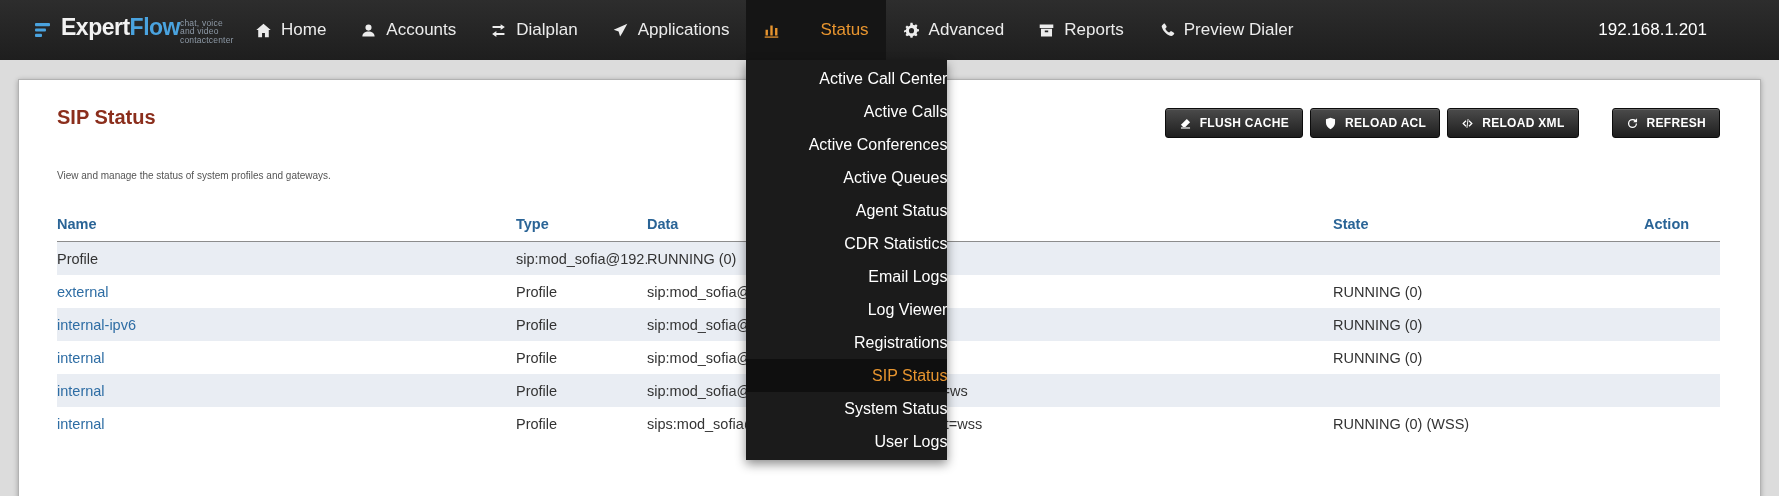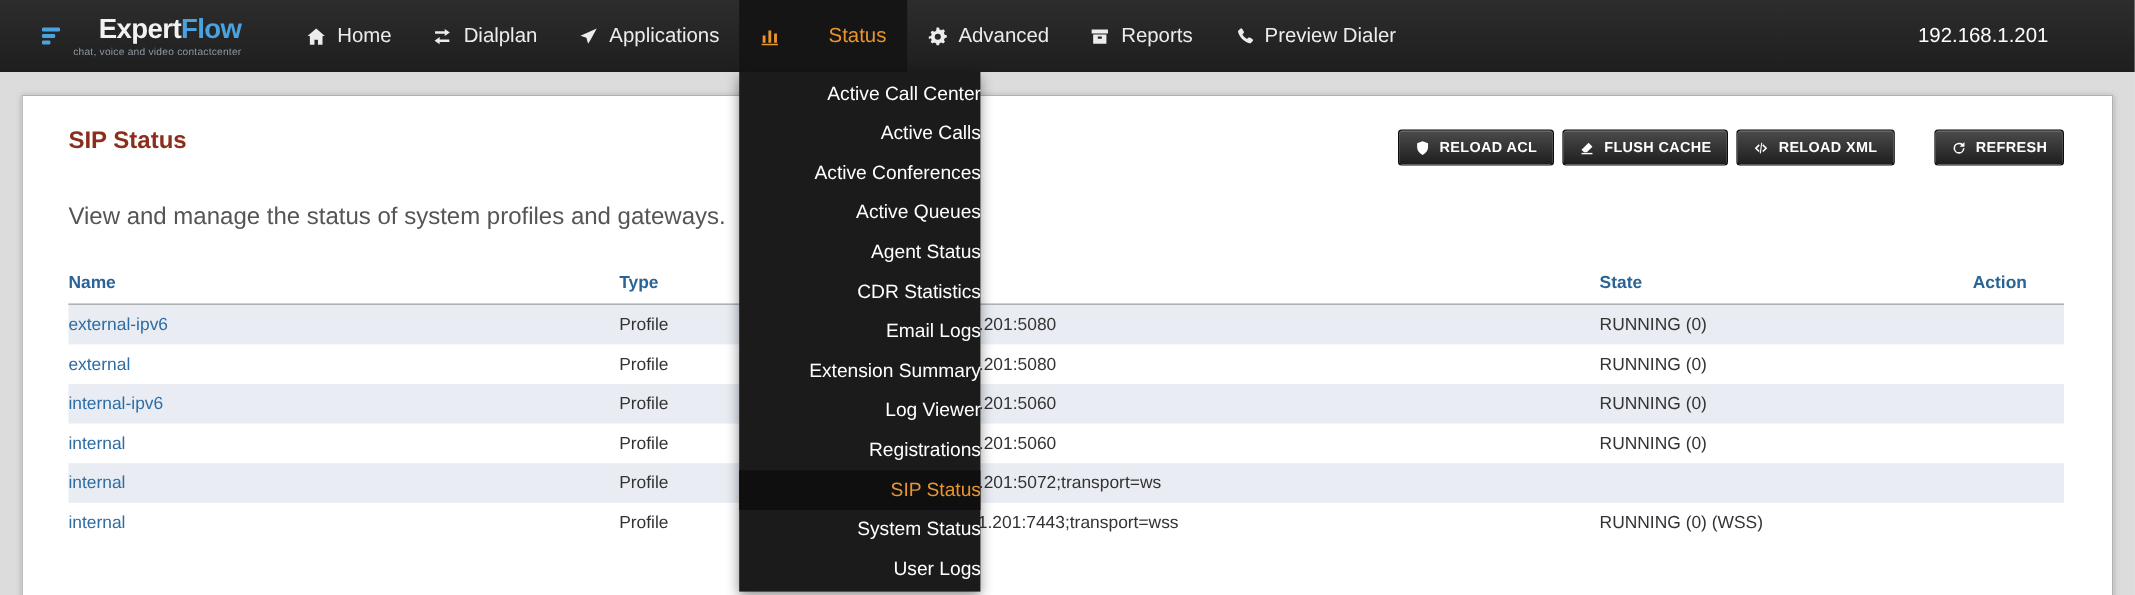--- a/index.html
+++ b/index.html
@@ -4,21 +4,21 @@
 <style>
   html,body{margin:0;padding:0;}
   body{font-family:"Liberation Sans",sans-serif;background:#dcdcdc;}
   #screen{position:relative;width:1779px;height:496px;overflow:hidden;background:#dcdcdc;}
 
   
   .navbar{position:relative;height:60px;background:linear-gradient(#2d2d2d,#1e1e1e);display:flex;align-items:stretch;z-index:20;}
   .brand{display:flex;align-items:center;margin-left:34px;width:192px;cursor:pointer;}
   .brand-icon{width:20px;height:20px;margin-right:7px;flex:0 0 auto;}
   .brand-icon svg{width:20px;height:20px;fill:#4aa3df;}
-  .brand-text{display:flex;flex-direction:column;line-height:1;text-align:right;}
+  .brand-text{display:flex;line-height:1;}
   .brand-line{font-size:23px;font-weight:bold;letter-spacing:-0.5px;}
   .brand-primary{color:#f2f2f2;}
   .brand-secondary{color:#4aa3df;}
   .brand-tagline{font-size:8.5px;color:#8d99a6;margin-top:3px;letter-spacing:0.2px;}
   .nav-menu{display:flex;align-items:stretch;margin-left:12px;}
   .nav-item{position:relative;display:flex;align-items:center;gap:9px;padding:0 17px;color:#ececec;font-size:17px;cursor:pointer;white-space:nowrap;}
   .nav-item svg{width:17px;height:17px;fill:currentColor;flex:0 0 auto;}
   .nav-item.active{background:#151515;color:#e8952f;gap:40px;}
   .nav-right{margin-left:auto;margin-right:72px;display:flex;align-items:center;color:#fff;font-size:17px;}
 
@@ -30,21 +30,21 @@
   
   .card{position:absolute;left:18px;right:18px;top:79px;height:640px;background:#ffffff;border:1px solid #b2b2b2;box-shadow:0 1px 5px rgba(0,0,0,.28);z-index:5;}
   .card-inner{position:relative;padding:0 40px 0 38px;}
   .page-title{margin:0;padding-top:26px;font-size:20px;font-weight:bold;color:#8b2e1c;}
   .toolbar{position:absolute;top:28px;right:40px;display:flex;gap:7px;align-items:center;}
   .btn{display:flex;align-items:center;gap:8px;height:30px;padding:0 13px;background:linear-gradient(#4b4b4b,#1e1e1e);color:#fff;
        font-family:"Liberation Sans",sans-serif;font-size:12px;font-weight:bold;letter-spacing:.3px;
        border:1px solid #0c0c0c;border-radius:3px;box-shadow:inset 0 1px 0 rgba(255,255,255,.16);cursor:pointer;white-space:nowrap;}
   .btn svg{width:13px;height:13px;fill:#fff;flex:0 0 auto;}
   .btn.refresh-gap{margin-left:26px;}
-  .page-desc{margin:41px 0 0;font-size:20px;color:#555555;}
+  .page-desc{margin:41px 0 0;font-size:10px;color:#555555;}
   .section-title{margin:38px 0 0;font-size:17.5px;font-weight:bold;color:#1d5fa0;}
 
   
   .sip-table{margin-top:26px;}
   .grid-cols{display:grid;grid-template-columns:459px 131px 686px 311px 1fr;align-items:center;}
   .thead{font-size:14.5px;font-weight:bold;color:#2a6496;padding:9px 0;border-bottom:1px solid #8c8c8c;}
   .trow{height:33px;font-size:14.5px;color:#333333;}
   .trow.alt{background:#e9edf3;}
   .cell-name a{color:#2e6da4;text-decoration:none;cursor:pointer;}
   .cell{overflow:hidden;white-space:nowrap;}
@@ -73,20 +73,26 @@
 
     <div class="nav-menu">
       <div class="nav-item">
         <svg viewBox="0 0 20 20">
             <path d="M10 2l8.5 7.5h-2.3V18h-4.5v-5H8.3v5H3.8V9.5H1.5L10 2z"></path>
           </svg>
         <span>Home</span>
       </div>
       <div class="nav-item">
         <svg viewBox="0 0 20 20">
+            <path d="M10 3a3.6 3.6 0 1 1 0 7.2A3.6 3.6 0 0 1 10 3zm0 8.2c4 0 7.2 2 7.2 5.8H2.8c0-3.8 3.2-5.8 7.2-5.8z"></path>
+          </svg>
+        <span>Accounts</span>
+      </div>
+      <div class="nav-item">
+        <svg viewBox="0 0 20 20">
             <path d="M12.5 2.5L17.5 6l-5 3.5V7.2H3V4.8h9.5V2.5z"></path>
             <path d="M7.5 10.5L2.5 14l5 3.5v-2.3H17v-2.4H7.5v-2.3z"></path>
           </svg>
         <span>Dialplan</span>
       </div>
       <div class="nav-item">
         <svg viewBox="0 0 20 20">
             <path d="M18 2L2 9.2l5.8 2L9.5 17l2.6-4.2L18 2z"></path>
           </svg>
         <span>Applications</span>
@@ -99,21 +105,20 @@
         <span>Status</span>
 
         <div class="dropdown">
           <div class="dropdown-item">Active Call Center</div>
           <div class="dropdown-item">Active Calls</div>
           <div class="dropdown-item">Active Conferences</div>
           <div class="dropdown-item">Active Queues</div>
           <div class="dropdown-item">Agent Status</div>
           <div class="dropdown-item">CDR Statistics</div>
           <div class="dropdown-item">Email Logs</div>
-          <div class="dropdown-item">Extension Summary</div>
           <div class="dropdown-item">Log Viewer</div>
           <div class="dropdown-item">Registrations</div>
           <div class="dropdown-item active">SIP Status</div>
           <div class="dropdown-item">System Status</div>
           <div class="dropdown-item">User Logs</div>
         </div>
       </div>
       <div class="nav-item">
         <svg viewBox="0 0 20 20">
             <path fill-rule="evenodd" d="M8.8 1h2.4l.5 2.1c.64.17 1.24.42 1.8.75l1.85-1.1 1.7 1.7-1.1 1.85c.33.56.58 1.16.75 1.8l2.1.5v2.4l-2.1.5a7 7 0 0 1-.75 1.8l1.1 1.85-1.7 1.7-1.85-1.1a7 7 0 0 1-1.8.75l-.5 2.1H8.8l-.5-2.1a7 7 0 0 1-1.8-.75l-1.85 1.1-1.7-1.7 1.1-1.85a7 7 0 0 1-.75-1.8L1.2 12.4V10l2.1-.5c.17-.64.42-1.24.75-1.8l-1.1-1.85 1.7-1.7 1.85 1.1a7 7 0 0 1 1.8-.75L8.8 1zm1.2 6.2a3 3 0 1 0 0 6 3 3 0 0 0 0-6z"></path>
@@ -137,30 +142,30 @@
     <div class="nav-right">192.168.1.201</div>
   </div>
 
   <div class="card">
     <div class="card-inner">
       <h1 class="page-title">SIP Status</h1>
 
       <div class="toolbar">
         <button class="btn">
           <svg viewBox="0 0 20 20">
-              <path d="M10 1.2l7 2.4v5.2c0 4.6-3 7.8-7 9.9-4-2.1-7-5.3-7-9.9V3.6l7-2.4z"></path>
-            </svg>
-          <span>RELOAD ACL</span>
-        </button>
-        <button class="btn">
-          <svg viewBox="0 0 20 20">
               <path d="M12 3l5 5-7.2 7.2H6.2L3 12l9-9z"></path>
               <rect x="3" y="16" width="14" height="1.8"></rect>
             </svg>
           <span>FLUSH CACHE</span>
+        </button>
+        <button class="btn">
+          <svg viewBox="0 0 20 20">
+              <path d="M10 1.2l7 2.4v5.2c0 4.6-3 7.8-7 9.9-4-2.1-7-5.3-7-9.9V3.6l7-2.4z"></path>
+            </svg>
+          <span>RELOAD ACL</span>
         </button>
         <button class="btn">
           <svg viewBox="0 0 20 20">
               <path d="M7 5L2 10l5 5 1.4-1.4L4.8 10l3.6-3.6L7 5zm6 0l-1.4 1.4L15.2 10l-3.6 3.6L13 15l5-5-5-5z"></path>
               <path d="M11.6 3.2L9.8 16.8 8.4 16.6 10.2 3z"></path>
             </svg>
           <span>RELOAD XML</span>
         </button>
         <button class="btn refresh-gap">
           <svg viewBox="0 0 20 20">
@@ -176,21 +181,20 @@
       <div class="sip-table">
         <div class="grid-cols thead">
           <span class="cell">Name</span>
           <span class="cell">Type</span>
           <span class="cell">Data</span>
           <span class="cell">State</span>
           <span class="cell">Action</span>
         </div>
 
         <div class="grid-cols trow alt">
-          <span class="cell cell-name"><a>external-ipv6</a></span>
           <span class="cell">Profile</span>
           <span class="cell">sip:mod_sofia@192.168.1.201:5080</span>
           <span class="cell">RUNNING (0)</span>
           <span class="cell"></span>
         </div>
         <div class="grid-cols trow">
           <span class="cell cell-name"><a>external</a></span>
           <span class="cell">Profile</span>
           <span class="cell">sip:mod_sofia@192.168.1.201:5080</span>
           <span class="cell">RUNNING (0)</span>

